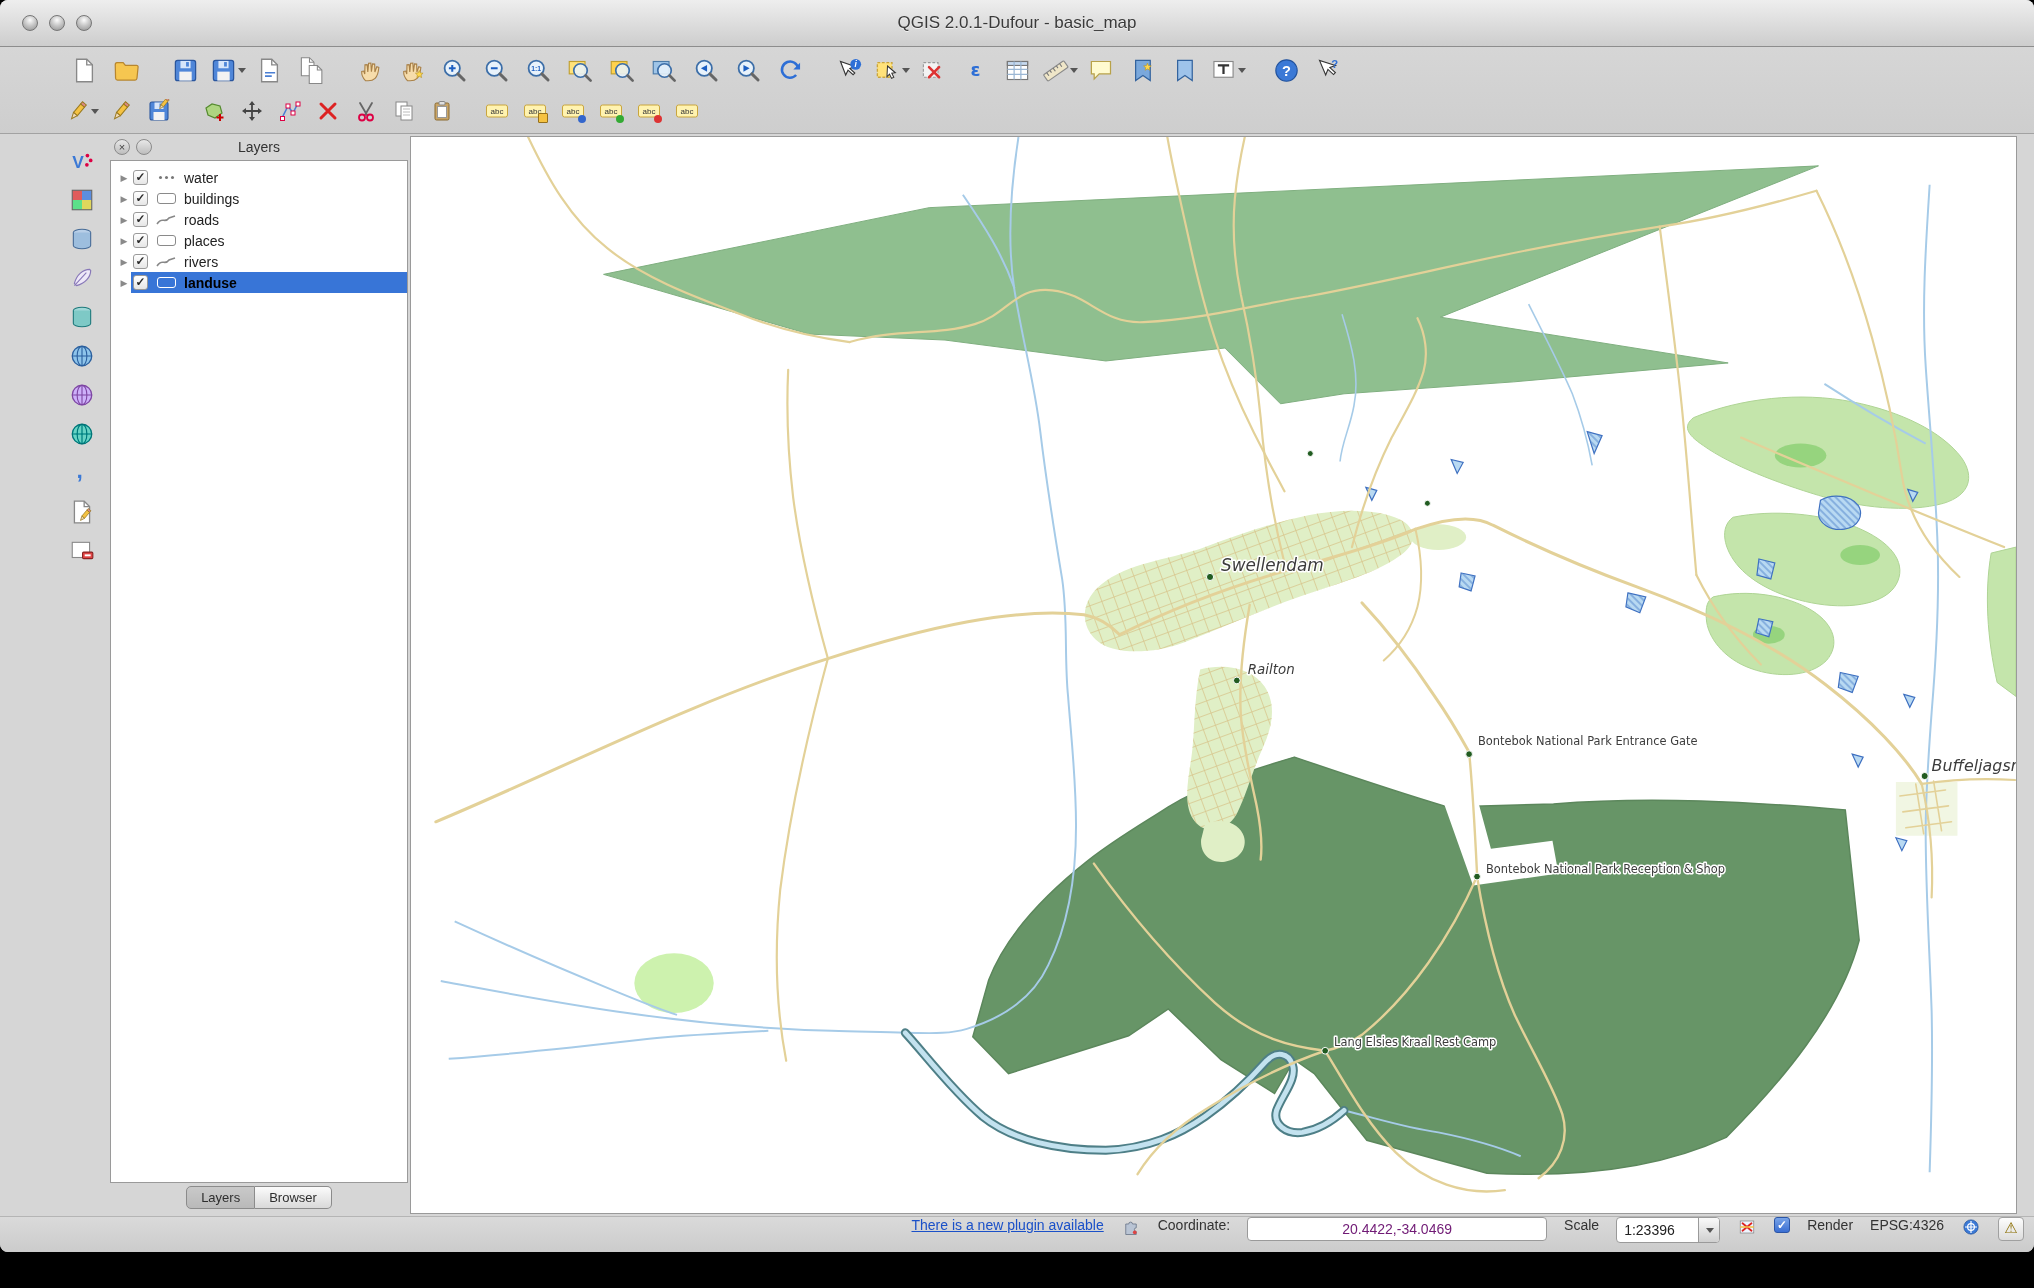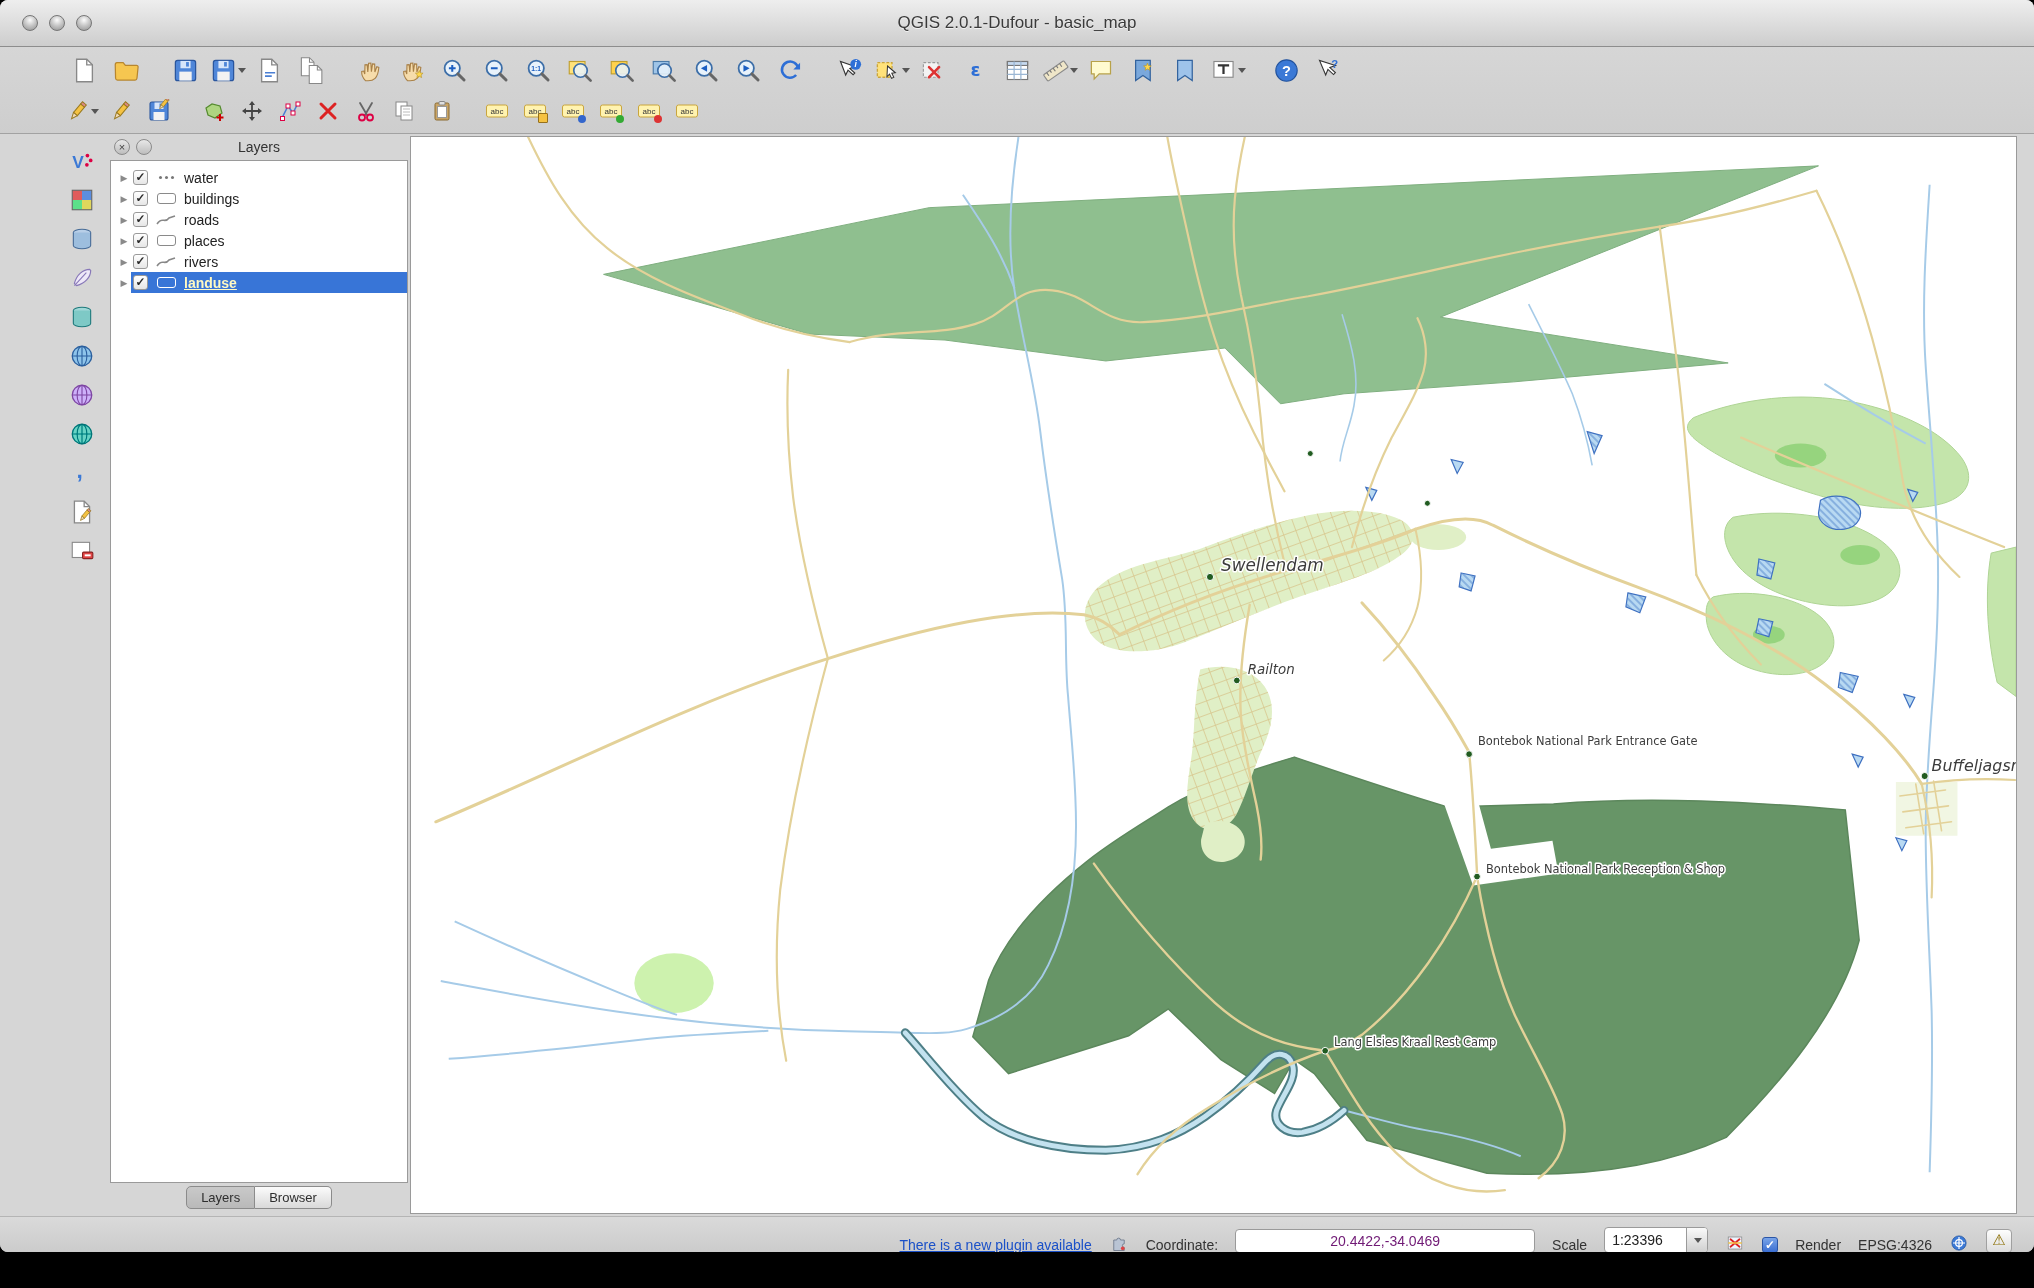--- a/index.html
+++ b/index.html
@@ -38,39 +38,39 @@
   .panel{width:300px;display:flex;flex-direction:column;box-sizing:border-box;padding:2px 2px 2px 0;}
   .panel-header{height:24px;position:relative;text-align:center;font-size:14px;color:#333;line-height:22px;}
   .panel-btns{position:absolute;left:4px;top:3px;display:flex;gap:6px;}
   .pbtn{width:16px;height:16px;border-radius:50%;background:linear-gradient(#e8e8e8,#bdbdbd);
     border:1px solid #8a8a8a;font-size:11px;line-height:14px;text-align:center;color:#444;box-sizing:border-box;}
   .panel-body{flex:1;background:#fff;border:1px solid #9a9a9a;overflow:hidden;padding-top:6px;}
   .layer-row{display:flex;align-items:center;height:21px;padding-left:6px;font-size:14px;color:#222;}
   .tri{color:#8a8a8a;font-size:9px;width:14px;flex:0 0 14px;text-align:center;}
   .row-inner{display:flex;align-items:center;gap:6px;flex:1;height:21px;padding-left:2px;}
   .row-selected .row-inner{background:#3875d7;color:#fff;}
-  .row-selected .lyr-label{text-decoration:underline;font-weight:bold;color:#fef9c3;}
+  .row-selected .lyr-label{font-weight:bold;color:#000000;}
   .cb{width:15px;height:15px;flex:0 0 15px;background:linear-gradient(#ffffff,#e6e6e6);
     border:1px solid #9a9a9a;border-radius:3px;font-size:12px;line-height:13px;text-align:center;
     color:#2b2b2b;font-weight:bold;box-sizing:border-box;}
   .lyr-icon{width:24px;height:14px;flex:0 0 24px;display:flex;align-items:center;justify-content:center;}
   .poly-ic{width:19px;height:11px;border:1.5px solid #8a8a8a;border-radius:3px;box-sizing:border-box;}
   .row-selected .poly-ic{border-color:#fff;}
   .dots-ic i{display:inline-block;width:3px;height:3px;border-radius:50%;background:#777;margin:0 1.5px;}
   .line-ic svg{display:block;}
   .panel-tabs{height:28px;display:flex;justify-content:center;align-items:flex-start;padding-top:3px;}
   .ptab{font-size:13px;padding:3px 14px;border:1px solid #8b8b8b;color:#2e2e2e;
     background:linear-gradient(#fbfbfb,#d9d9d9);}
   .ptab.active{background:linear-gradient(#c9c9c9,#b9b9b9);}
   .ptab:first-child{border-radius:5px 0 0 5px;}
   .ptab:last-child{border-radius:0 5px 5px 0;border-left:none;}
   .mapwrap{flex:1;margin:2px 17px 2px 0;border:1px solid #9a9a9a;background:#fff;position:relative;overflow:hidden;}
   .mapwrap svg{display:block;width:100%;height:100%;}
   
-  .statusbar{height:36px;display:flex;align-items:flex-end;padding:0 22px;gap:17px;font-size:14px;color:#333;
+  .statusbar{height:36px;display:flex;align-items:flex-start;padding:0 10px;gap:17px;font-size:14px;color:#333;
     background:linear-gradient(#dadada,#cbcbcb);border-top:1px solid #b5b5b5;}
   .spacer{flex:1;}
   .link{color:#1a50c8;text-decoration:underline;font-size:14px;}
   .sicon{width:20px;height:20px;display:flex;align-items:center;justify-content:center;}
   .sicon svg{width:18px;height:18px;}
   .coordinput{width:300px;height:24px;border:1px solid #9a9a9a;border-radius:4px;background:#fff;
     text-align:center;font-size:14px;color:#701a75;font-family:"Liberation Sans",sans-serif;box-sizing:border-box;}
   .scalecombo{width:102px;height:24px;border:1px solid #9a9a9a;border-radius:4px;background:#fff;
     display:flex;align-items:center;overflow:hidden;}
   .scalecombo .val{flex:1;padding-left:7px;font-size:14px;color:#222;}

